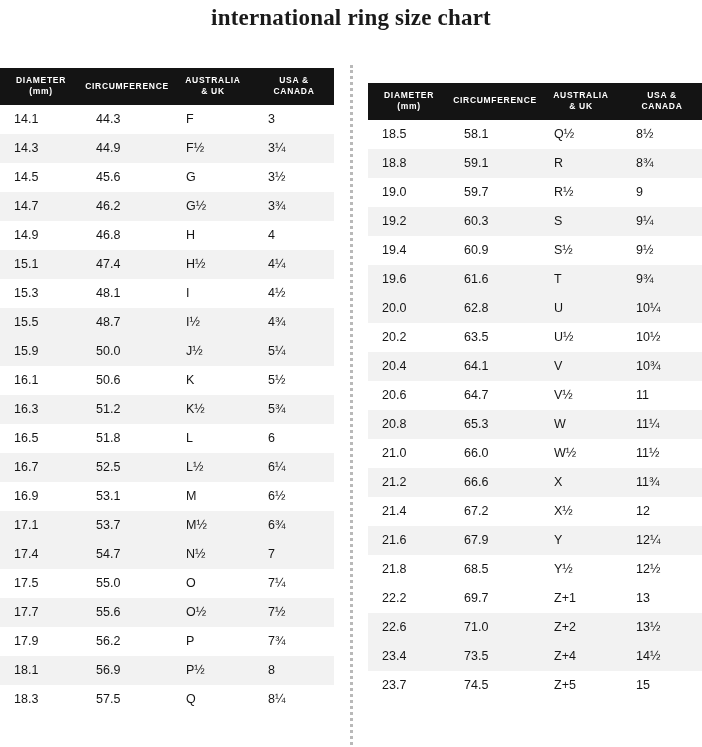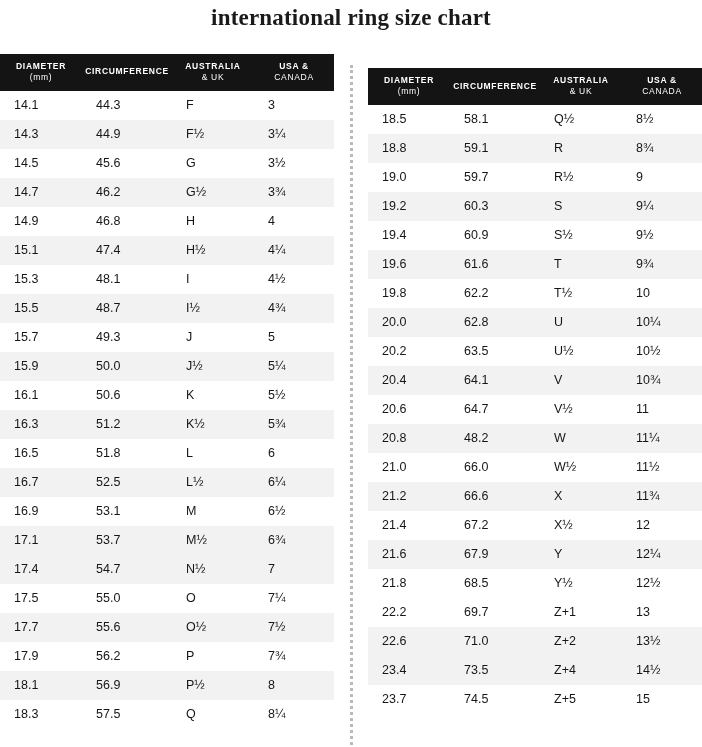--- a/index.html
+++ b/index.html
@@ -66,21 +66,21 @@
     font-weight: bold;
     letter-spacing: 0.7px;
     line-height: 11px;
     text-align: center;
     padding: 7px 2px 8px 2px;
     vertical-align: middle;
     border: none;
   }
   thead th .sub {
     display: block;
-    font-weight: normal;
+    font-weight: bold;
     letter-spacing: 0.7px;
   }
   tbody td {
     font-size: 12.5px;
     line-height: 15px;
     padding: 7px 0 7px 14px;
     text-align: left;
     border: none;
     color: #161616;
   }
@@ -173,26 +173,20 @@
               <td>48.1</td>
               <td>I</td>
               <td>4½</td>
             </tr>
             <tr class="even">
               <td>15.5</td>
               <td>48.7</td>
               <td>I½</td>
               <td>4¾</td>
             </tr>
-            <tr class="odd">
-              <td>15.7</td>
-              <td>49.3</td>
-              <td>J</td>
-              <td>5</td>
-            </tr>
             <tr class="even">
               <td>15.9</td>
               <td>50.0</td>
               <td>J½</td>
               <td>5¼</td>
             </tr>
             <tr class="odd">
               <td>16.1</td>
               <td>50.6</td>
               <td>K</td>
@@ -329,26 +323,20 @@
               <td>60.9</td>
               <td>S½</td>
               <td>9½</td>
             </tr>
             <tr class="even">
               <td>19.6</td>
               <td>61.6</td>
               <td>T</td>
               <td>9¾</td>
             </tr>
-            <tr class="odd">
-              <td>19.8</td>
-              <td>62.2</td>
-              <td>T½</td>
-              <td>10</td>
-            </tr>
             <tr class="even">
               <td>20.0</td>
               <td>62.8</td>
               <td>U</td>
               <td>10¼</td>
             </tr>
             <tr class="odd">
               <td>20.2</td>
               <td>63.5</td>
               <td>U½</td>
@@ -361,21 +349,21 @@
               <td>10¾</td>
             </tr>
             <tr class="odd">
               <td>20.6</td>
               <td>64.7</td>
               <td>V½</td>
               <td>11</td>
             </tr>
             <tr class="even">
               <td>20.8</td>
-              <td>48.2</td>
+              <td>65.3</td>
               <td>W</td>
               <td>11¼</td>
             </tr>
             <tr class="odd">
               <td>21.0</td>
               <td>66.0</td>
               <td>W½</td>
               <td>11½</td>
             </tr>
             <tr class="even">

